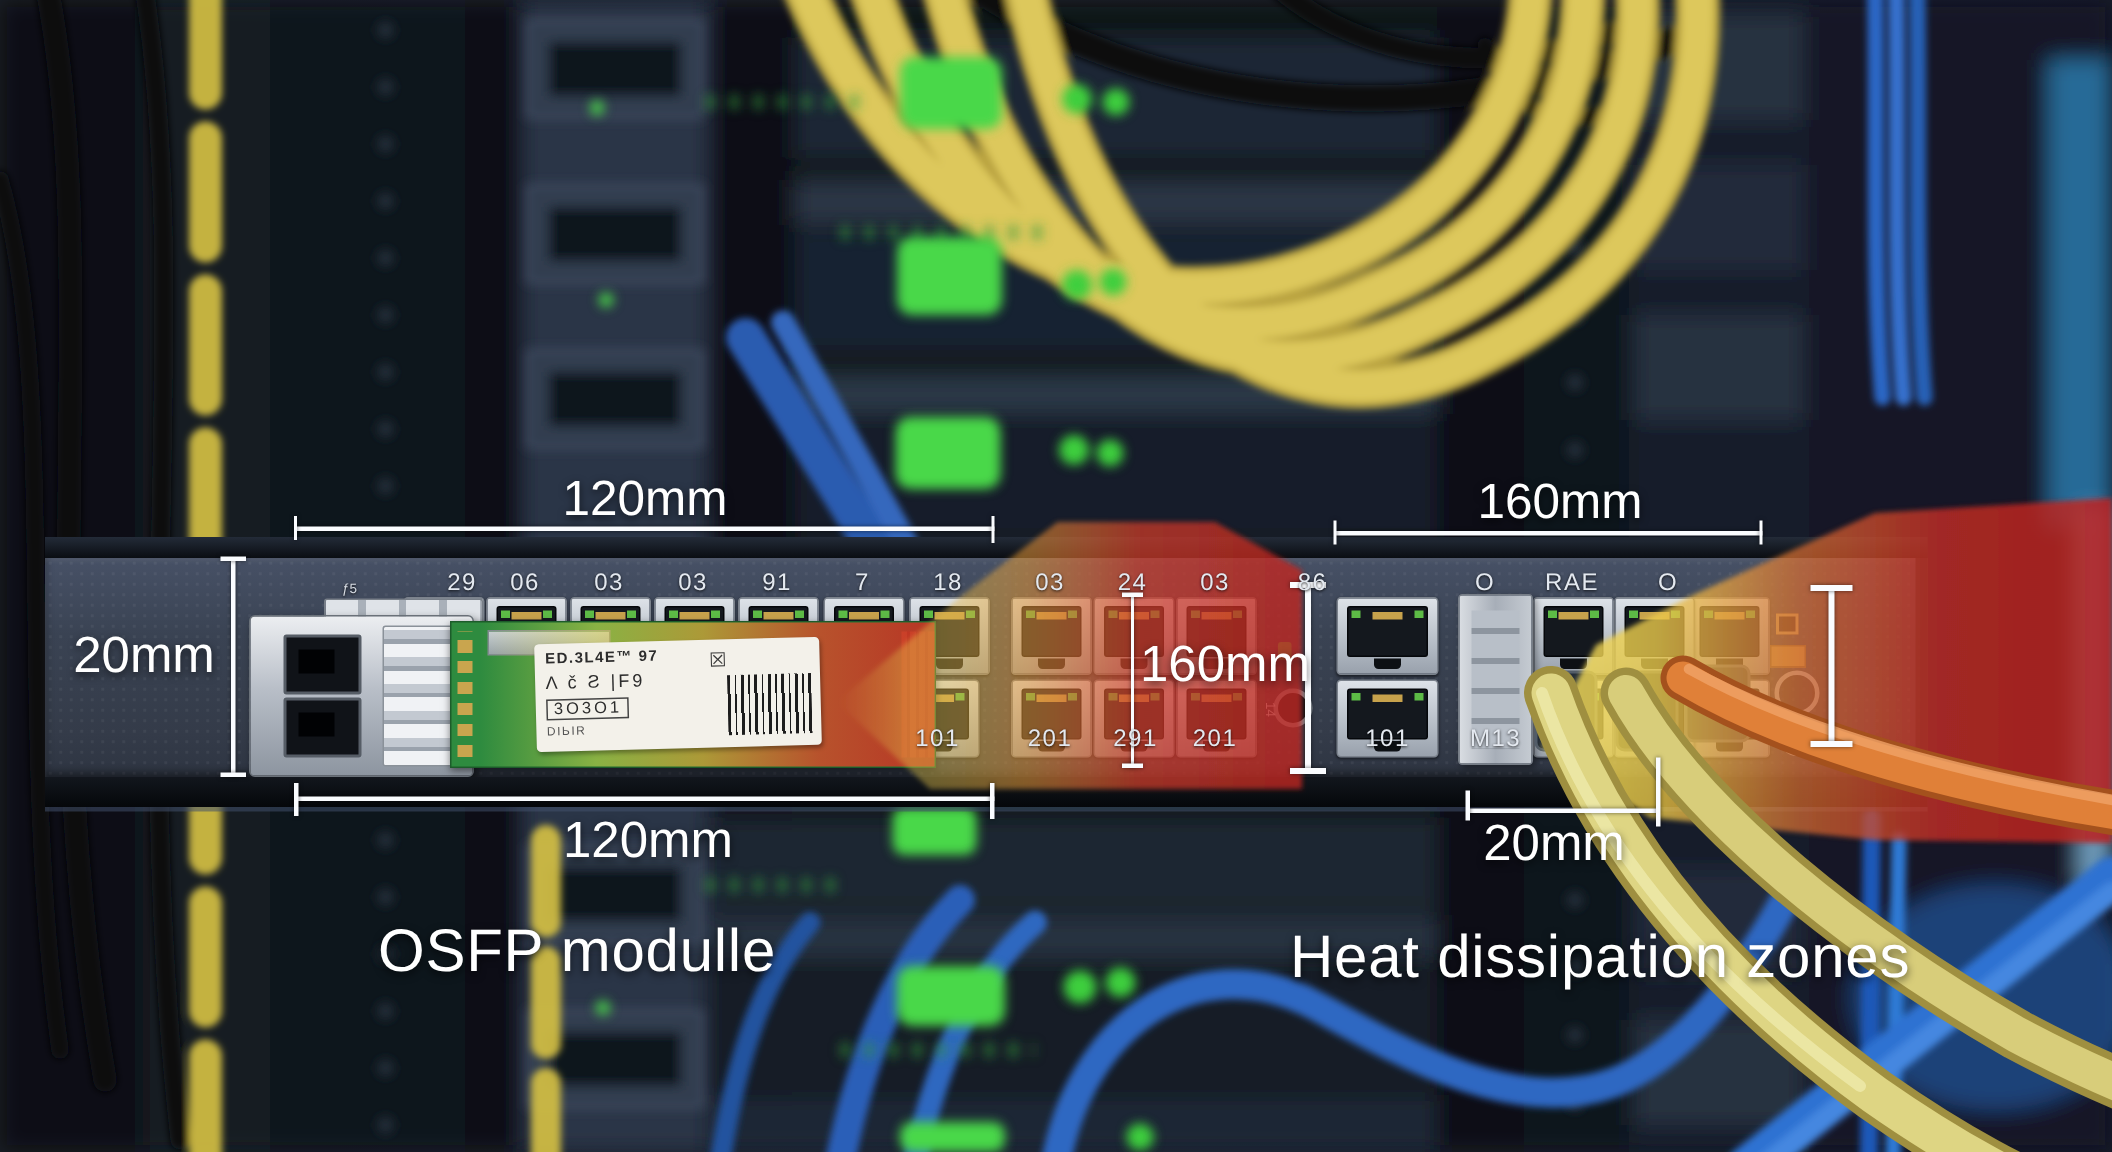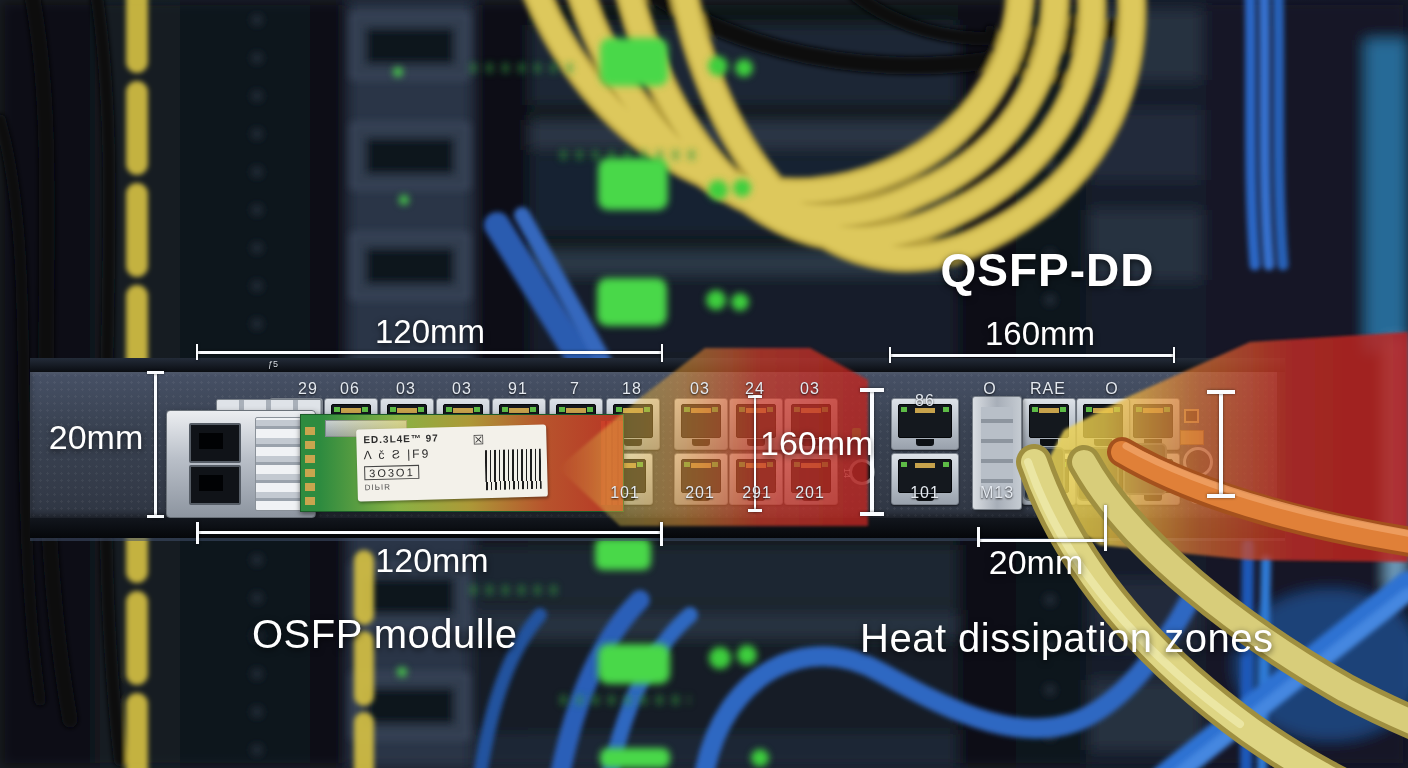--- a/index.html
+++ b/index.html
@@ -93,22 +93,22 @@
 
   
   .dline{background:#fafcff;box-shadow:0 0 3px rgba(0,0,0,.55);}
   .ann{color:#ffffff;text-shadow:0 2px 6px rgba(0,0,0,.65);white-space:nowrap;}
   .title{font-size:46px;font-weight:700;letter-spacing:1px;}
   .dimtext{font-size:33px;font-weight:400;}
   .caption{font-size:40px;font-weight:400;letter-spacing:.5px;}
   .plabel{position:absolute;transform:translateX(-50%);font-size:16px;color:#e4e9f0;
     letter-spacing:1px;text-shadow:0 1px 2px rgba(0,0,0,.8);}
   .center{text-align:center;}
-  #corner-tag{left:228px;top:360px;font-size:9px;color:#d8dde4;line-height:1;
-    text-shadow:0 1px 2px #000;margin-left:40px;}
+  #corner-tag{left:228px;top:388px;font-size:9px;color:#d8dde4;line-height:1;
+    text-shadow:0 1px 2px #000;}
 </style>
 </head>
 <body>
 
 <div id="canvas">
 
   <svg class="abs" width="1408" height="768" viewBox="0 0 1408 768" style="left:0;top:0;">
     <defs>
       <linearGradient id="bg" x1="0" y1="0" x2="1" y2="0">
         <stop offset="0" stop-color="#131923"></stop>
@@ -420,21 +420,20 @@
     <div class="abs dline" style="left:197px;top:531px;width:466px;height:3px;"></div>
     <div class="abs dline" style="left:196px;top:522px;width:3px;height:22px;"></div>
     <div class="abs dline" style="left:660px;top:522px;width:3px;height:24px;"></div>
   </div>
   <div>
     <div class="abs dline" style="left:978px;top:539px;width:128px;height:3px;"></div>
     <div class="abs dline" style="left:977px;top:527px;width:3px;height:20px;"></div>
     <div class="abs dline" style="left:1104px;top:505px;width:3px;height:46px;"></div>
   </div>
 
-  <div class="abs ann title center" style="left:930px;top:243px;width:235px;">QSFP-DD</div>
   <div class="abs ann dimtext center" style="left:330px;top:313px;width:200px;">120mm</div>
   <div class="abs ann dimtext center" style="left:940px;top:315px;width:200px;">160mm</div>
   <div class="abs ann dimtext center" style="left:40px;top:418px;width:112px;font-size:34px;">20mm</div>
   <div class="abs ann dimtext" style="left:760px;top:424px;font-size:34px;">160mm</div>
   <div class="abs ann dimtext center" style="left:332px;top:541px;width:200px;font-size:34px;">120mm</div>
   <div class="abs ann dimtext center" style="left:936px;top:543px;width:200px;font-size:34px;">20mm</div>
   <div class="abs ann caption" style="left:252px;top:612px;">OSFP modulle</div>
   <div class="abs ann caption" style="left:860px;top:616px;">Heat dissipation zones</div>
   <div class="abs" id="corner-tag">ƒ5</div>
 
@@ -442,21 +441,21 @@
       <span class="plabel" style="left: 308px; top: 380px;">29</span>
       <span class="plabel" style="left: 350px; top: 380px;">06</span>
       <span class="plabel" style="left: 406px; top: 380px;">03</span>
       <span class="plabel" style="left: 462px; top: 380px;">03</span>
       <span class="plabel" style="left: 518px; top: 380px;">91</span>
       <span class="plabel" style="left: 575px; top: 380px;">7</span>
       <span class="plabel" style="left: 632px; top: 380px;">18</span>
       <span class="plabel" style="left: 700px; top: 380px;">03</span>
       <span class="plabel" style="left: 755px; top: 380px;">24</span>
       <span class="plabel" style="left: 810px; top: 380px;">03</span>
-      <span class="plabel" style="left: 925px; top: 380px; margin-top: 12px;">86</span>
+      <span class="plabel" style="left: 875px; top: 380px;">86</span>
       <span class="plabel" style="left: 990px; top: 380px;">O</span>
       <span class="plabel" style="left: 1048px; top: 380px;">RAE</span>
       <span class="plabel" style="left: 1112px; top: 380px;">O</span>
       <span class="plabel" style="left: 625px; top: 484px;">101</span>
       <span class="plabel" style="left: 700px; top: 484px;">201</span>
       <span class="plabel" style="left: 757px; top: 484px;">291</span>
       <span class="plabel" style="left: 810px; top: 484px;">201</span>
       <span class="plabel" style="left: 925px; top: 484px;">101</span>
       <span class="plabel" style="left: 997px; top: 484px;">M13</span>
     </div>

